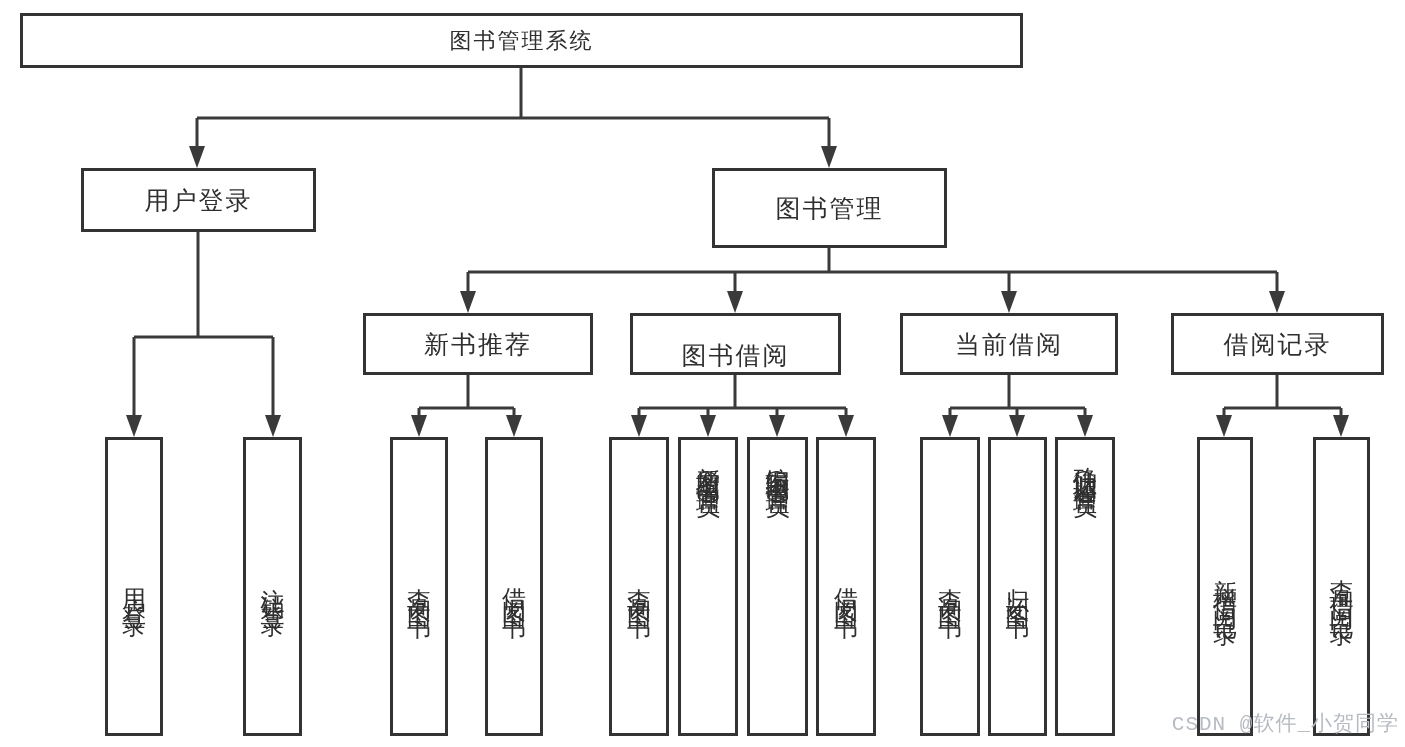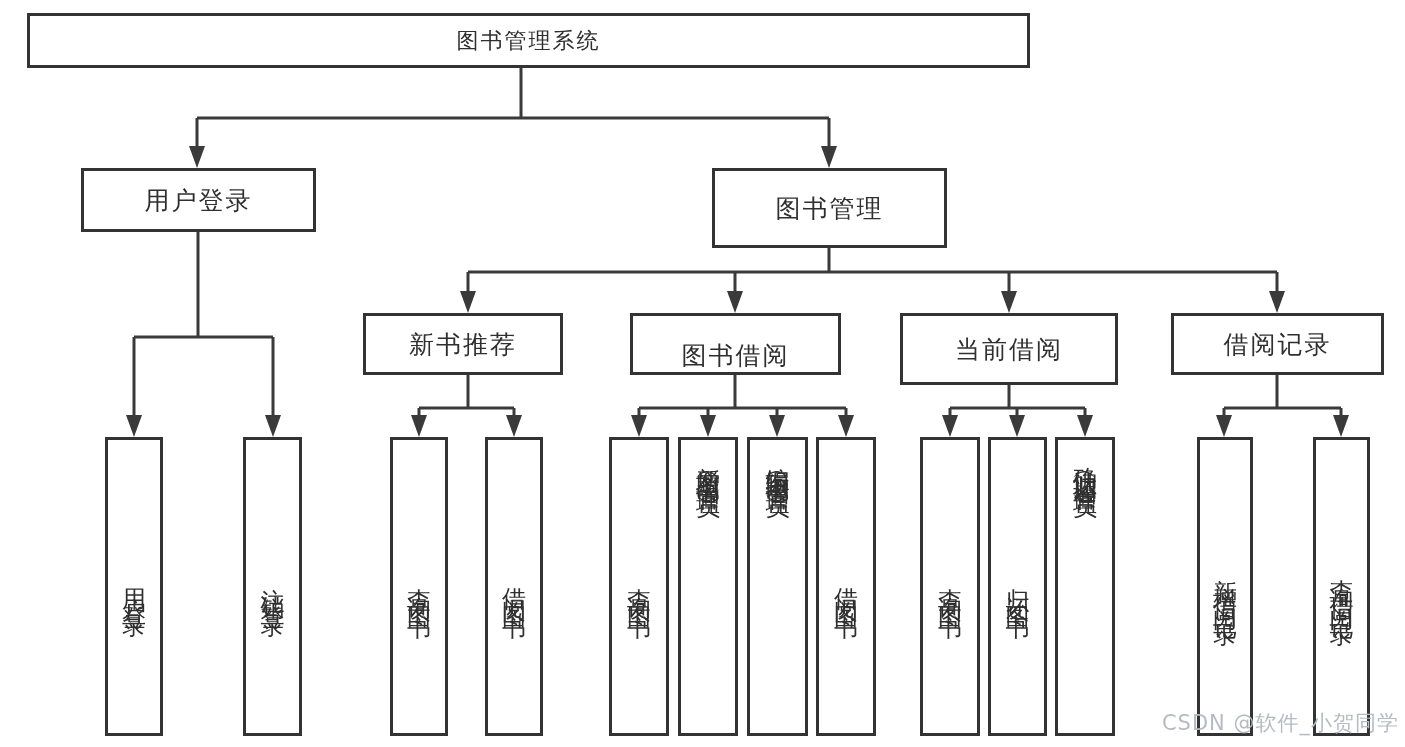--- a/index.html
+++ b/index.html
@@ -18,21 +18,21 @@
   .vbox{
     position:absolute;box-sizing:border-box;top:437px;height:299px;
     border:3px solid #333333;background:#ffffff;
     writing-mode:vertical-rl;text-orientation:mixed;
     display:flex;align-items:center;justify-content:center;
     font-size:24px;letter-spacing:9px;color:#2f2f2f;line-height:1;
   }
   .vbox.long{justify-content:flex-start;padding-top:8px;letter-spacing:4px;}
   #watermark{
     position:absolute;right:6px;bottom:10px;
-    font-size:21px;color:#b6bbc2;letter-spacing:1px;z-index:5;white-space:nowrap;
+    font-size:21px;color:#b6bbc2;letter-spacing:1px;z-index:5;white-space:nowrap;font-family:Liberation Mono, monospace;
   }
 </style>
 </head>
 <body>
 
 <div id="canvas">
 
   <svg id="connectors" viewBox="0 0 1405 747" xmlns="http://www.w3.org/2000/svg">
     <path class="cline" d="
       M521 68 V118 M197 118 H829 M197 118 V150 M829 118 V150
@@ -56,38 +56,38 @@
     <polygon class="ahead" points="700,415 716,415 708,437"></polygon>
     <polygon class="ahead" points="769,415 785,415 777,437"></polygon>
     <polygon class="ahead" points="838,415 854,415 846,437"></polygon>
     <polygon class="ahead" points="942,415 958,415 950,437"></polygon>
     <polygon class="ahead" points="1009,415 1025,415 1017,437"></polygon>
     <polygon class="ahead" points="1077,415 1093,415 1085,437"></polygon>
     <polygon class="ahead" points="1216,415 1232,415 1224,437"></polygon>
     <polygon class="ahead" points="1333,415 1349,415 1341,437"></polygon>
   </svg>
 
-  <div class="hbox root" style="left:27px;top:13px;width:1003px;height:55px;">
+  <div class="hbox root" style="left:20px;top:13px;width:1003px;height:55px;">
     <span>图书管理系统</span>
   </div>
 
   <div class="hbox" style="left:81px;top:168px;width:235px;height:64px;">
     <span>用户登录</span>
   </div>
   <div class="hbox" style="left:712px;top:168px;width:235px;height:80px;">
     <span>图书管理</span>
   </div>
 
-  <div class="hbox" style="left:363px;top:313px;width:200px;height:62px;">
+  <div class="hbox" style="left:363px;top:313px;width:230px;height:62px;">
     <span>新书推荐</span>
   </div>
   <div class="hbox" style="left:630px;top:313px;width:211px;height:62px;align-items:flex-end;">
     <span>图书借阅</span>
   </div>
-  <div class="hbox" style="left:900px;top:313px;width:218px;height:72px;">
+  <div class="hbox" style="left:900px;top:313px;width:218px;height:62px;">
     <span>当前借阅</span>
   </div>
   <div class="hbox" style="left:1171px;top:313px;width:213px;height:62px;">
     <span>借阅记录</span>
   </div>
 
   <div class="vbox" style="left:105px;width:58px;">
     <span>用户登录</span>
   </div>
   <div class="vbox" style="left:243px;width:59px;">

